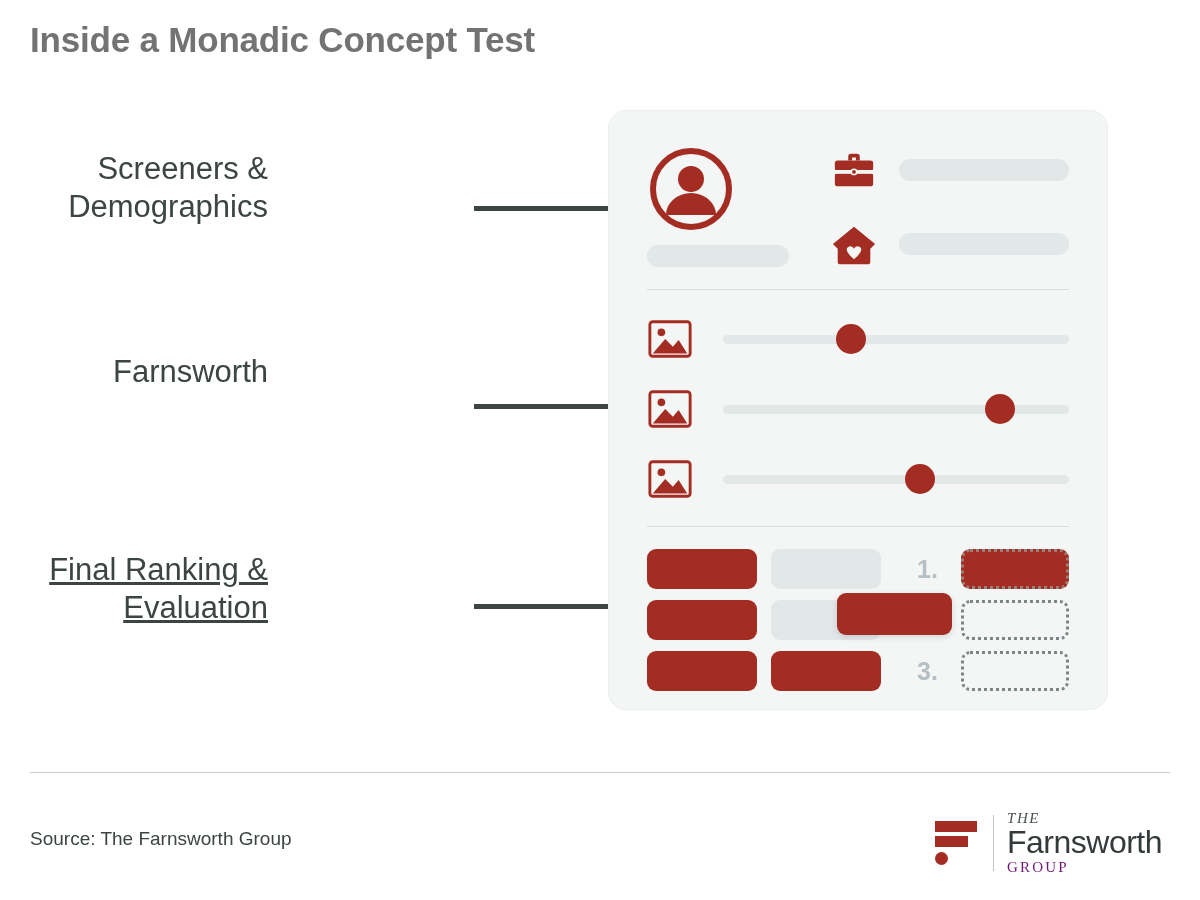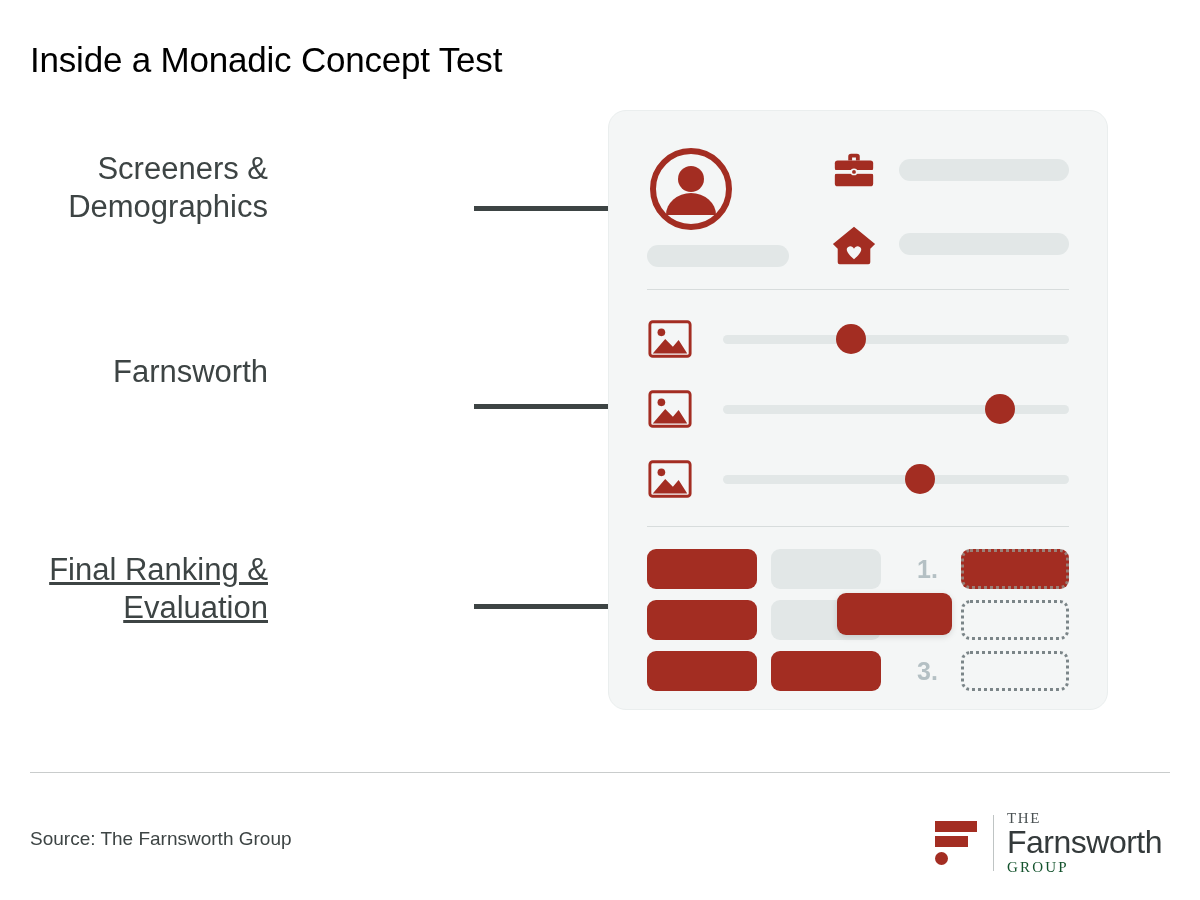--- a/index.html
+++ b/index.html
@@ -14,25 +14,24 @@
     overflow: hidden;
     position: relative;
   }
 
   
   .title {
     position: absolute;
     left: 30px;
     top: 20px;
     font-size: 35px;
-    font-weight: normal;
-    color: #000000;
+    font-weight: bold;
+    color: #737373;
     letter-spacing: -0.2px;
     white-space: nowrap;
-    margin-top: 20px;
   }
 
   
   .stage {
     position: absolute;
     left: 0;
     top: 95px;
     width: 1008px;
     height: 660px;
   }
@@ -271,32 +270,33 @@
     margin: 0 13px 0 4px;
     flex: 0 0 auto;
   }
   .logo-text { display: flex; flex-direction: column; justify-content: center; }
   .logo-the {
     font-size: 15px;
     letter-spacing: 1.6px;
     color: #4a5153;
     font-family: "Liberation Serif", serif;
     line-height: 1;
+    font-style: italic;
   }
   .logo-name {
     font-size: 32px;
     font-weight: normal;
     color: #343a3b;
     line-height: 1.05;
     letter-spacing: -0.5px;
   }
   .logo-group {
     font-size: 15px;
     letter-spacing: 2.2px;
-    color: #14532d;
+    color: #701a75;
     font-family: "Liberation Serif", serif;
     line-height: 1;
   }
 </style>
 </head>
 <body>
 
 <div class="title">Inside a Monadic Concept Test</div>
 
 <div class="stage">

